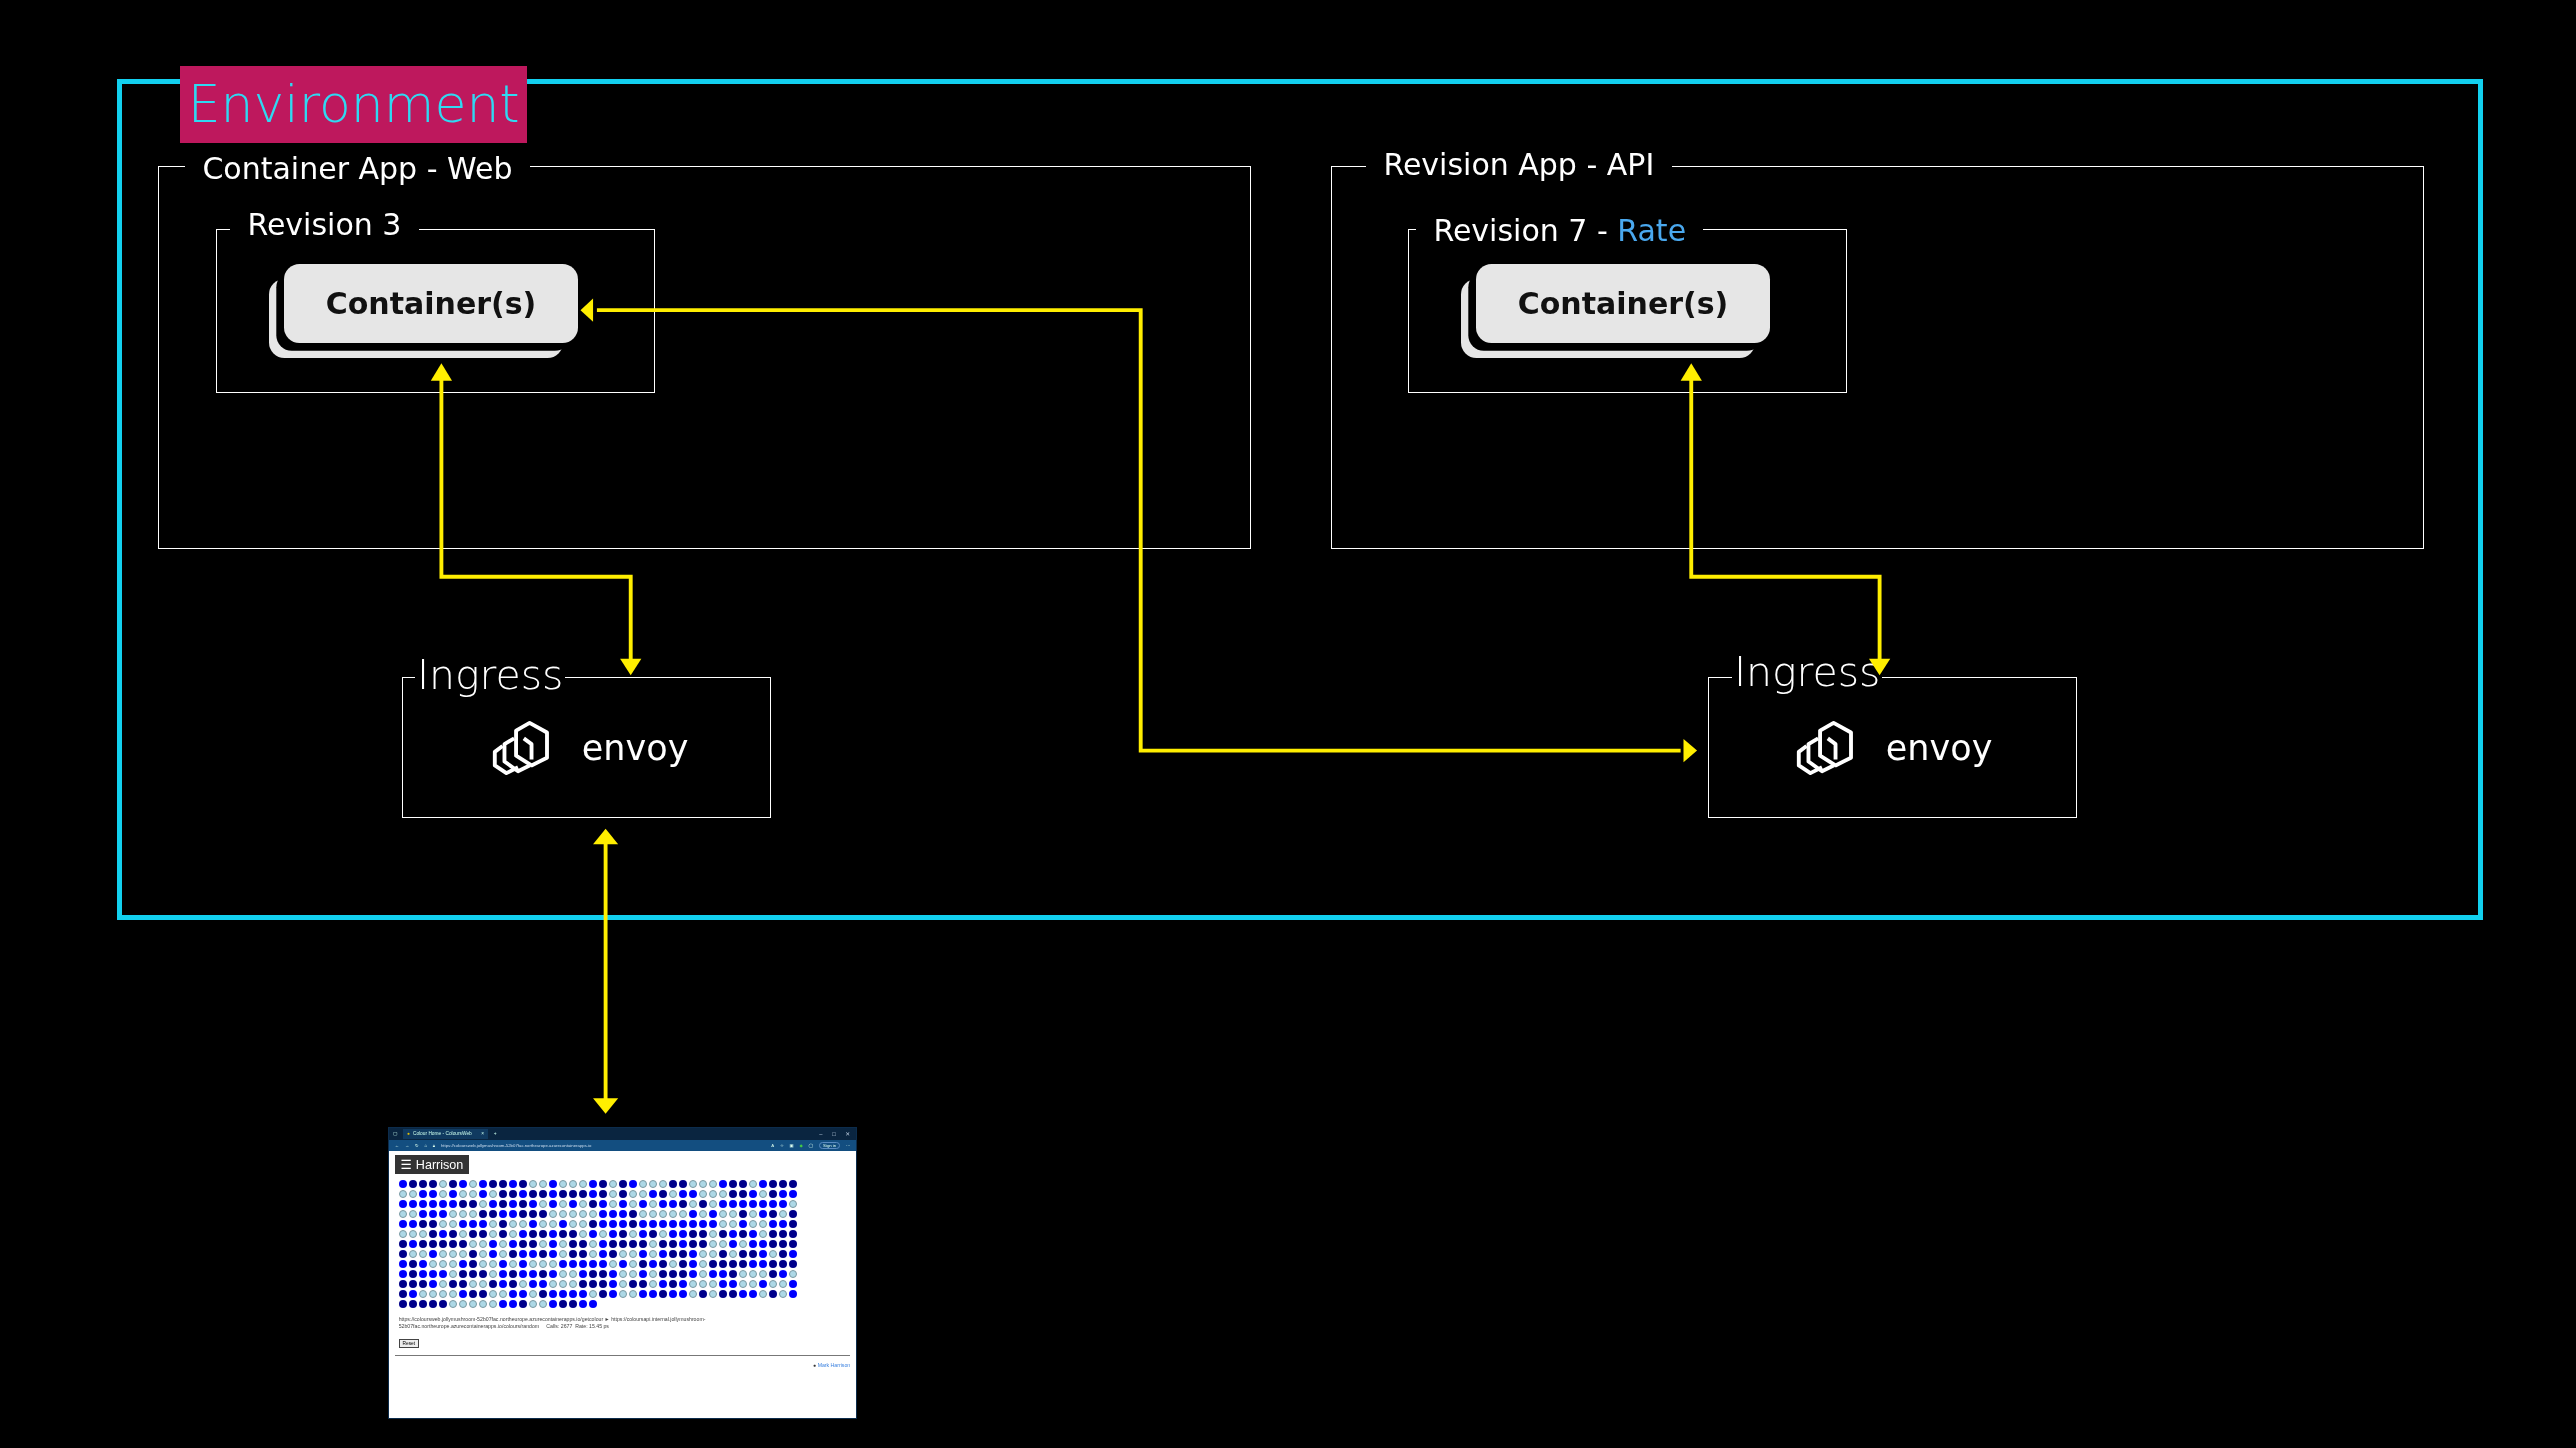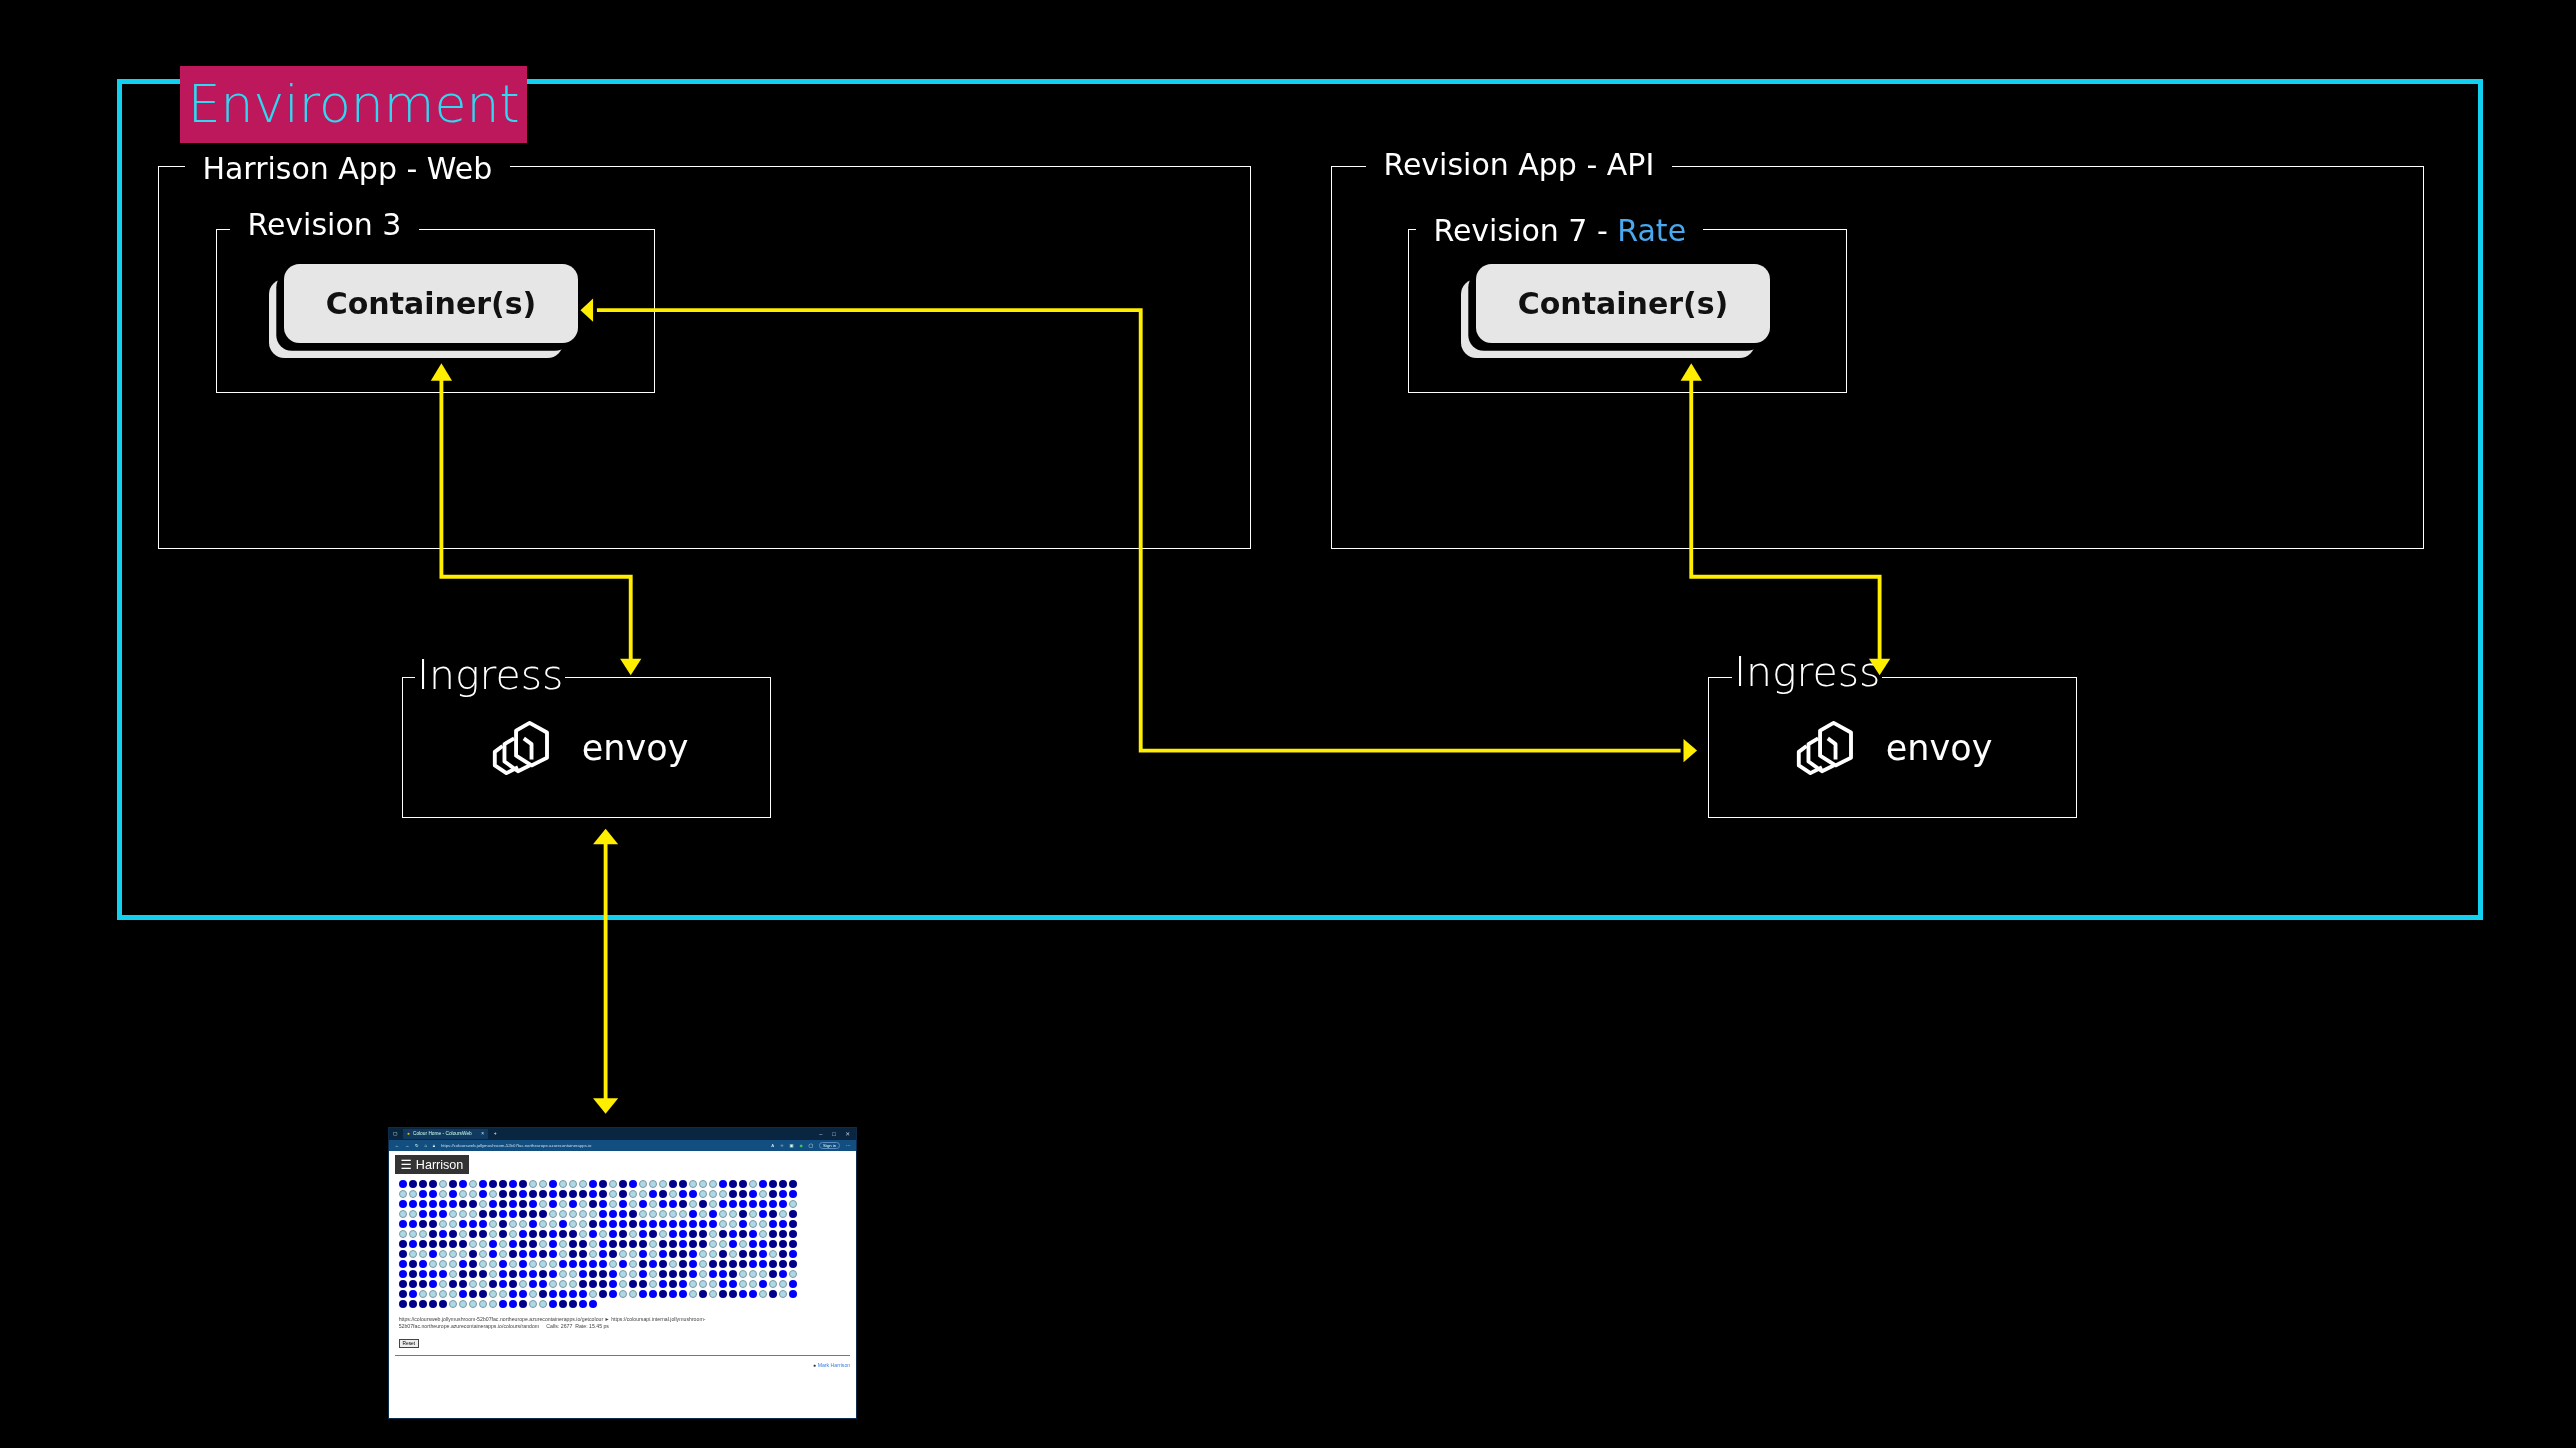--- a/index.html
+++ b/index.html
@@ -53,21 +53,21 @@
   .b-foot { text-align:right; font-size:5.2px; color:#3b82e0; margin-top:5.8px; }
   .win-ctrl { margin-left:auto; display:flex; gap:9.7px; padding-right:5.8px; color:#cde; font-size:5.8px; }
 </style>
 </head>
 <body>
 
 <div class="abs env"></div>
 <div class="abs env-title">Environment</div>
 
 <div class="abs box app-web"></div>
-<div class="abs box-label app-web-label">Harrison App - Web</div>
+<div class="abs box-label app-web-label">Container App - Web</div>
 <div class="abs box rev-web"></div>
 <div class="abs box-label rev-web-label"><span>Revision 3</span></div>
 <div class="abs cont-back cw-back"></div>
 <div class="abs cont-front cw-front">
     <span>Container(s)</span>
   </div>
 
 <div class="abs box app-api"></div>
 <div class="abs box-label app-api-label">Revision App - API</div>
 <div class="abs box rev-api"></div>

